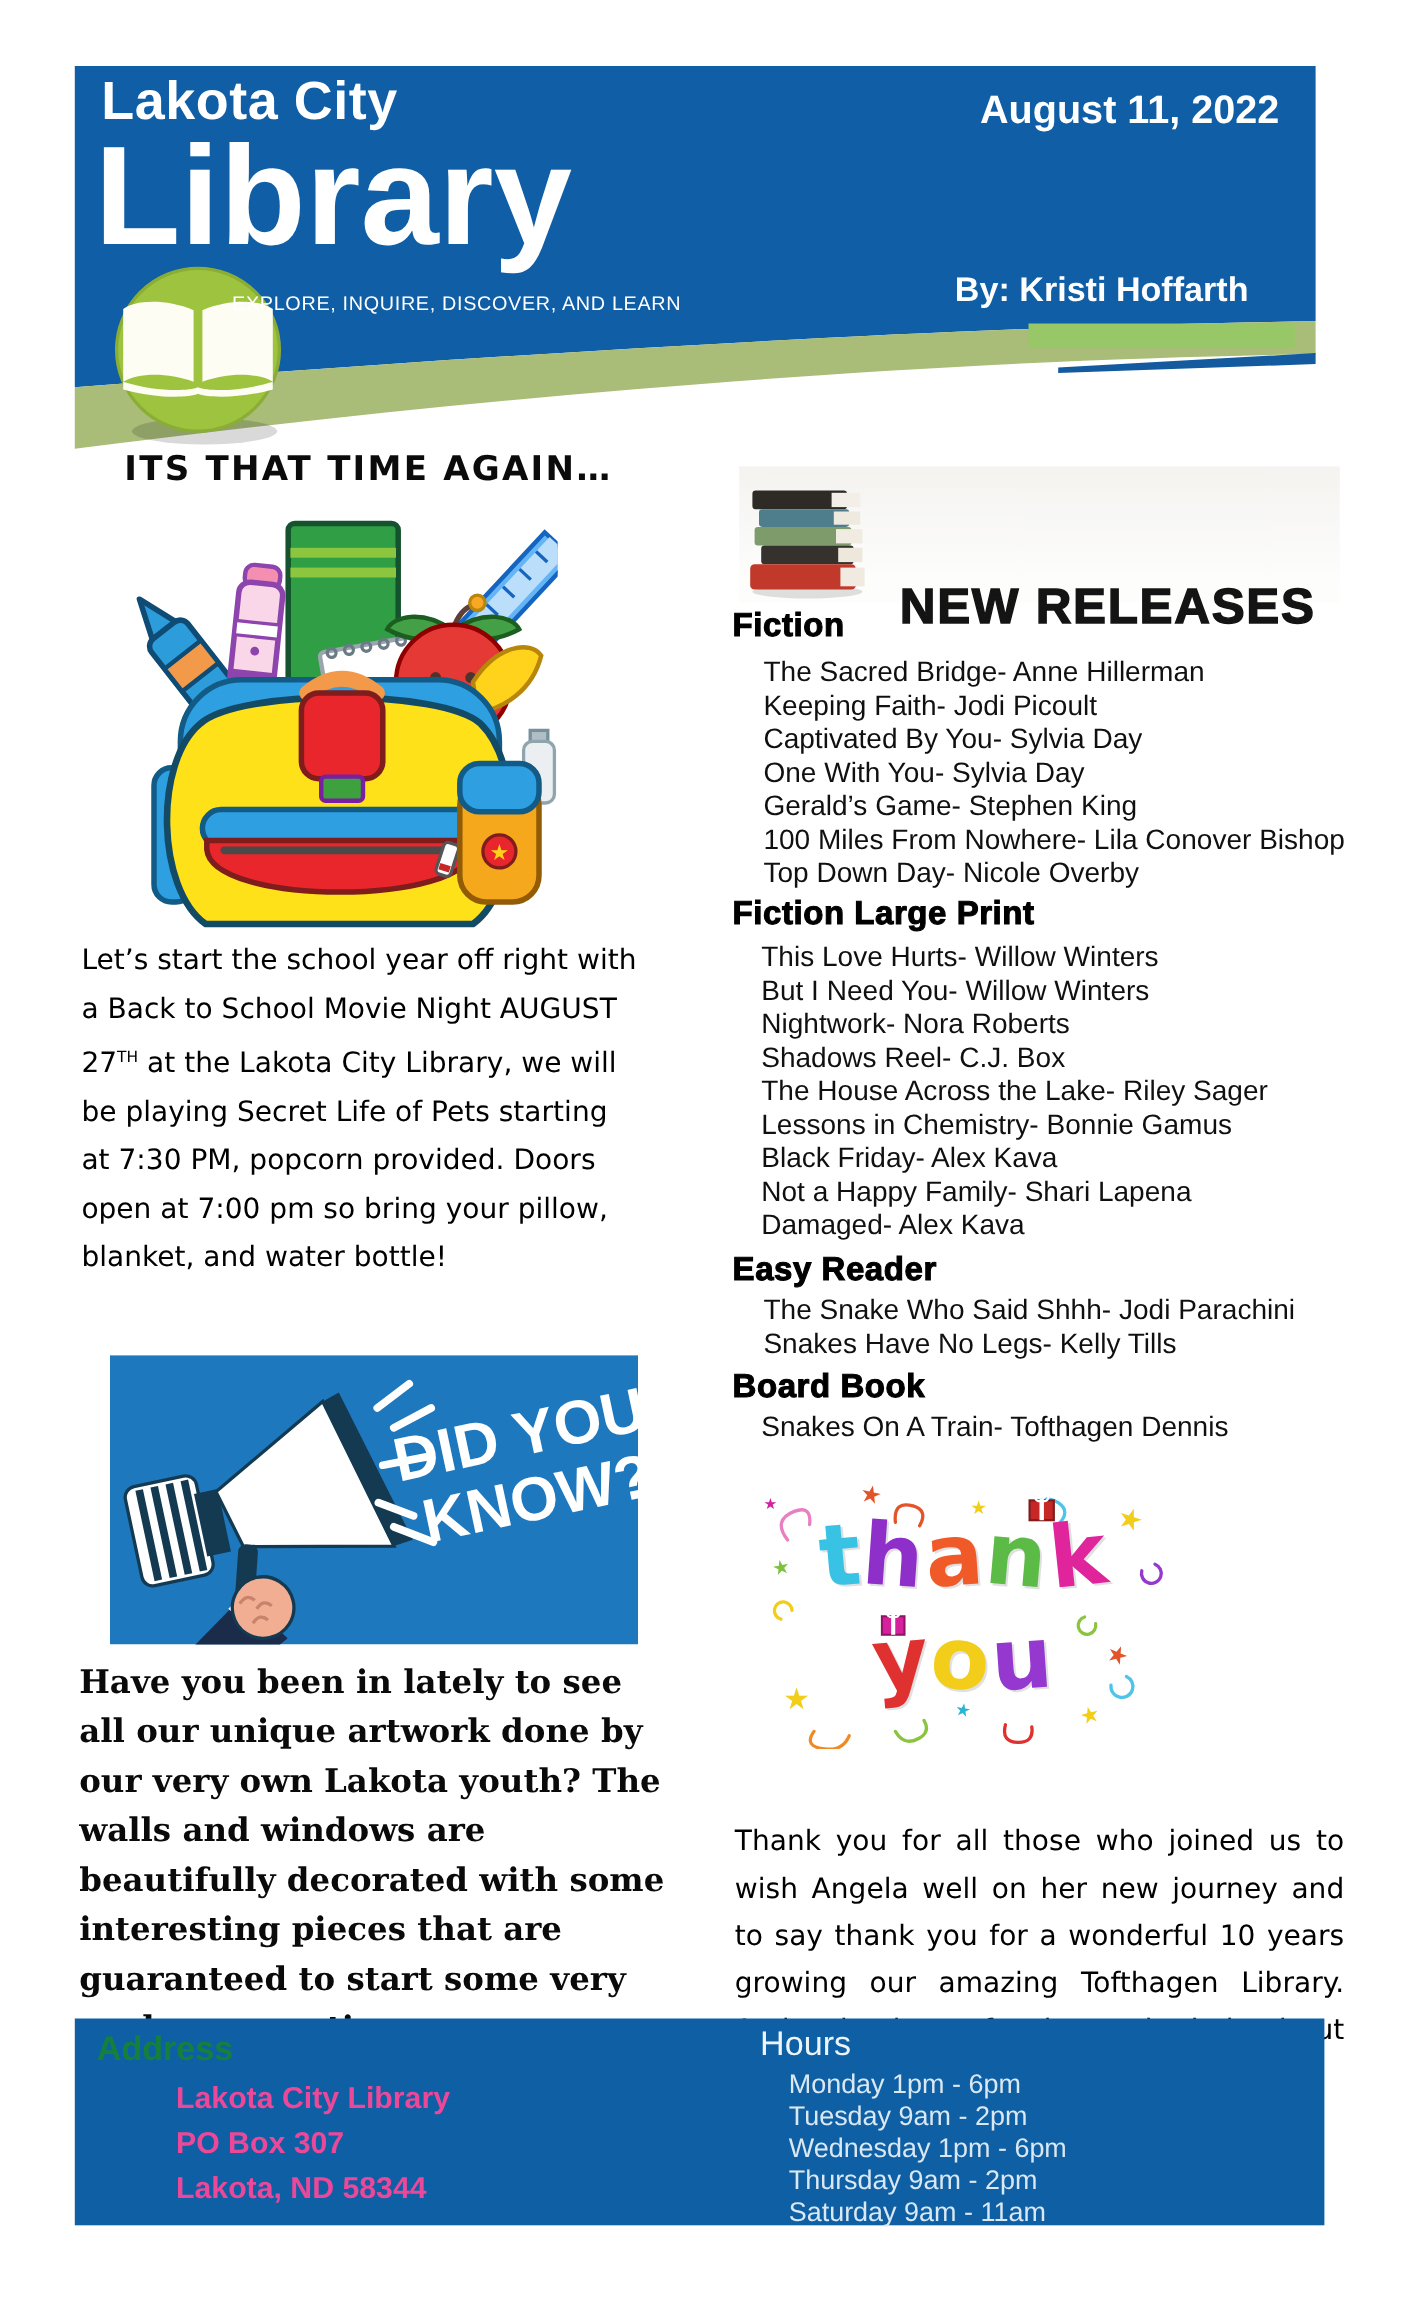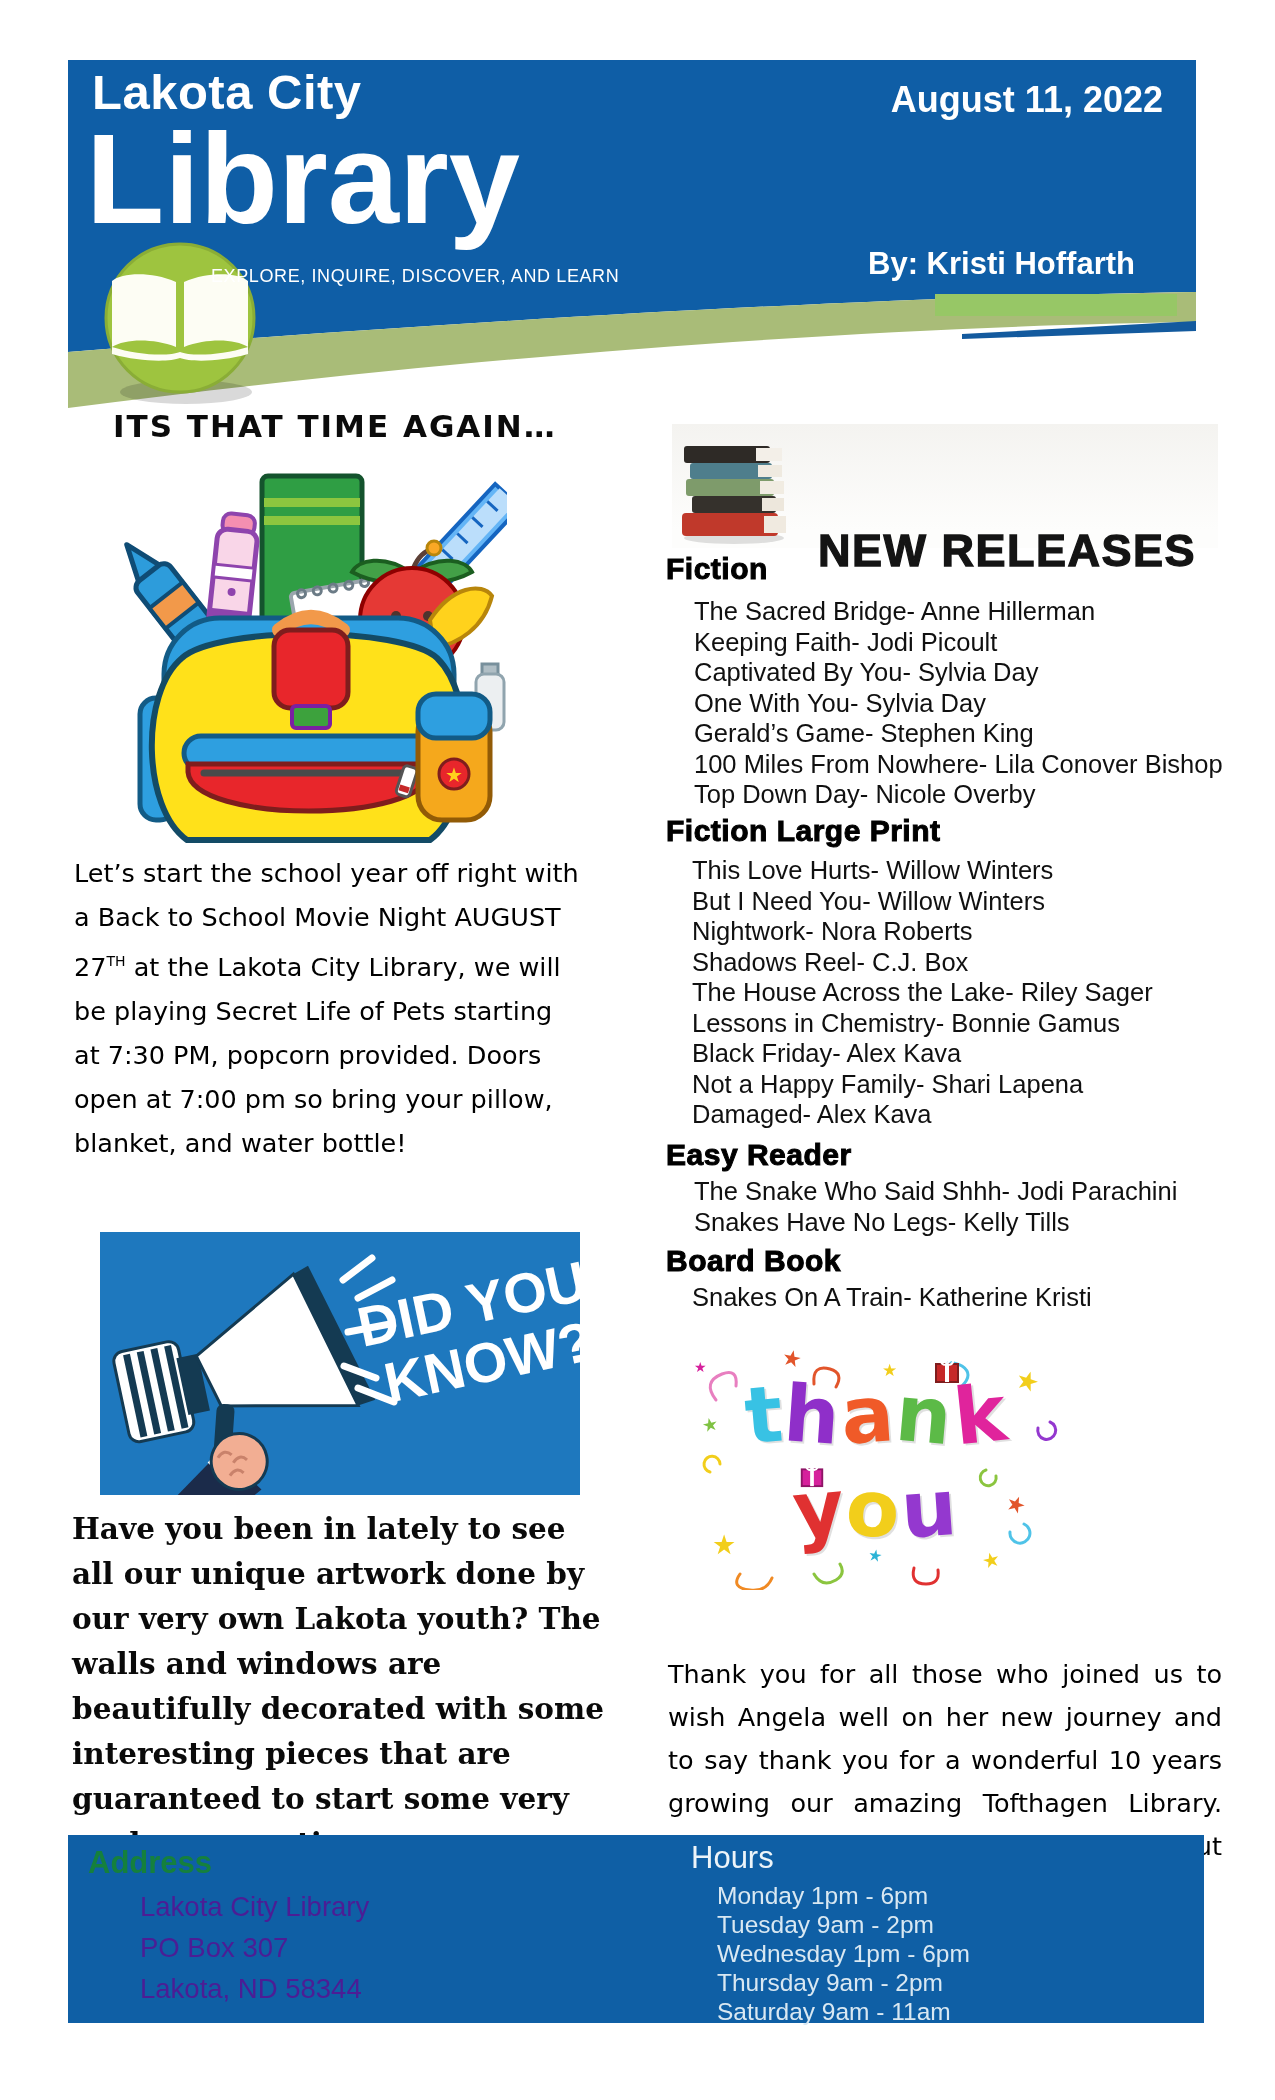--- a/index.html
+++ b/index.html
@@ -48,21 +48,21 @@
   .ty-line2{margin-top:8px;height:86px;}
   .ty-letter{font-family:"DejaVu Sans",sans-serif;font-weight:bold;font-size:78px;line-height:1;
              display:inline-block;margin:0 1px;text-shadow:2px 2px 0 rgba(0,0,0,.12);}
   .ty-star{position:absolute;line-height:1;display:inline-block;}
   .ty-para{left:668px;top:1653px;width:554px;font-family:"DejaVu Sans",sans-serif;
            font-size:25.5px;line-height:43px;text-align:justify;color:#000;}
 
   
   .footer{left:68px;top:1835px;width:1136px;height:188px;background:#0F5FA5;}
   .addr-heading{left:88px;top:1845px;font-size:31px;font-weight:bold;color:#15803d;}
-  .addr-lines{left:140px;top:1886px;font-size:27.5px;line-height:41px;color:#4c1d95;}
+  .addr-lines{left:160px;top:1886px;font-size:27.5px;line-height:41px;color:#ec4899;font-weight:bold;}
   .hours-heading{left:645px;top:1840px;font-size:31px;color:#EDF4F9;margin-left:46px;}
   .hours-lines{left:717px;top:1881px;font-size:24.5px;line-height:29px;color:#D9E8F2;}
 </style>
 </head>
 <body>
 
 <div class="page">
 
   <svg class="abs hdr-svg" width="1275" height="470" viewBox="0 0 1275 470">
 
@@ -265,21 +265,21 @@
     </div>
 
   <div class="abs cat-heading h-er">Easy Reader</div>
   <div class="abs book-list l-er">
       <div class="book-item">The Snake Who Said Shhh- Jodi Parachini</div>
       <div class="book-item">Snakes Have No Legs- Kelly Tills</div>
     </div>
 
   <div class="abs cat-heading h-bb">Board Book</div>
   <div class="abs book-list l-bb">
-      <div class="book-item">Snakes On A Train- Katherine Kristi</div>
+      <div class="book-item">Snakes On A Train- Tofthagen Dennis</div>
     </div>
 
   <div class="abs ty-box">
     <svg style="position:absolute;left:0;top:0;" width="378" height="248" viewBox="0 0 378 248" fill="none" stroke-linecap="round">
       <path d="M30,58 q-14,-18 6,-26 q16,-6 14,12" stroke="#E87FC0" stroke-width="3"></path>
       <path d="M128,42 q-2,-20 16,-15 q14,4 6,18" stroke="#E2552B" stroke-width="3"></path>
       <path d="M252,34 q6,-20 24,-10 q12,8 0,20" stroke="#4FC3E8" stroke-width="3"></path>
       <path d="M352,86 a9,9 0 1,0 12,-6" stroke="#9438CF" stroke-width="3"></path>
       <path d="M338,182 a10,10 0 1,1 -14,8" stroke="#4FC3E8" stroke-width="3"></path>
       <path d="M54,232 q-10,14 10,16 q16,2 22,-12" stroke="#F08A24" stroke-width="3"></path>

